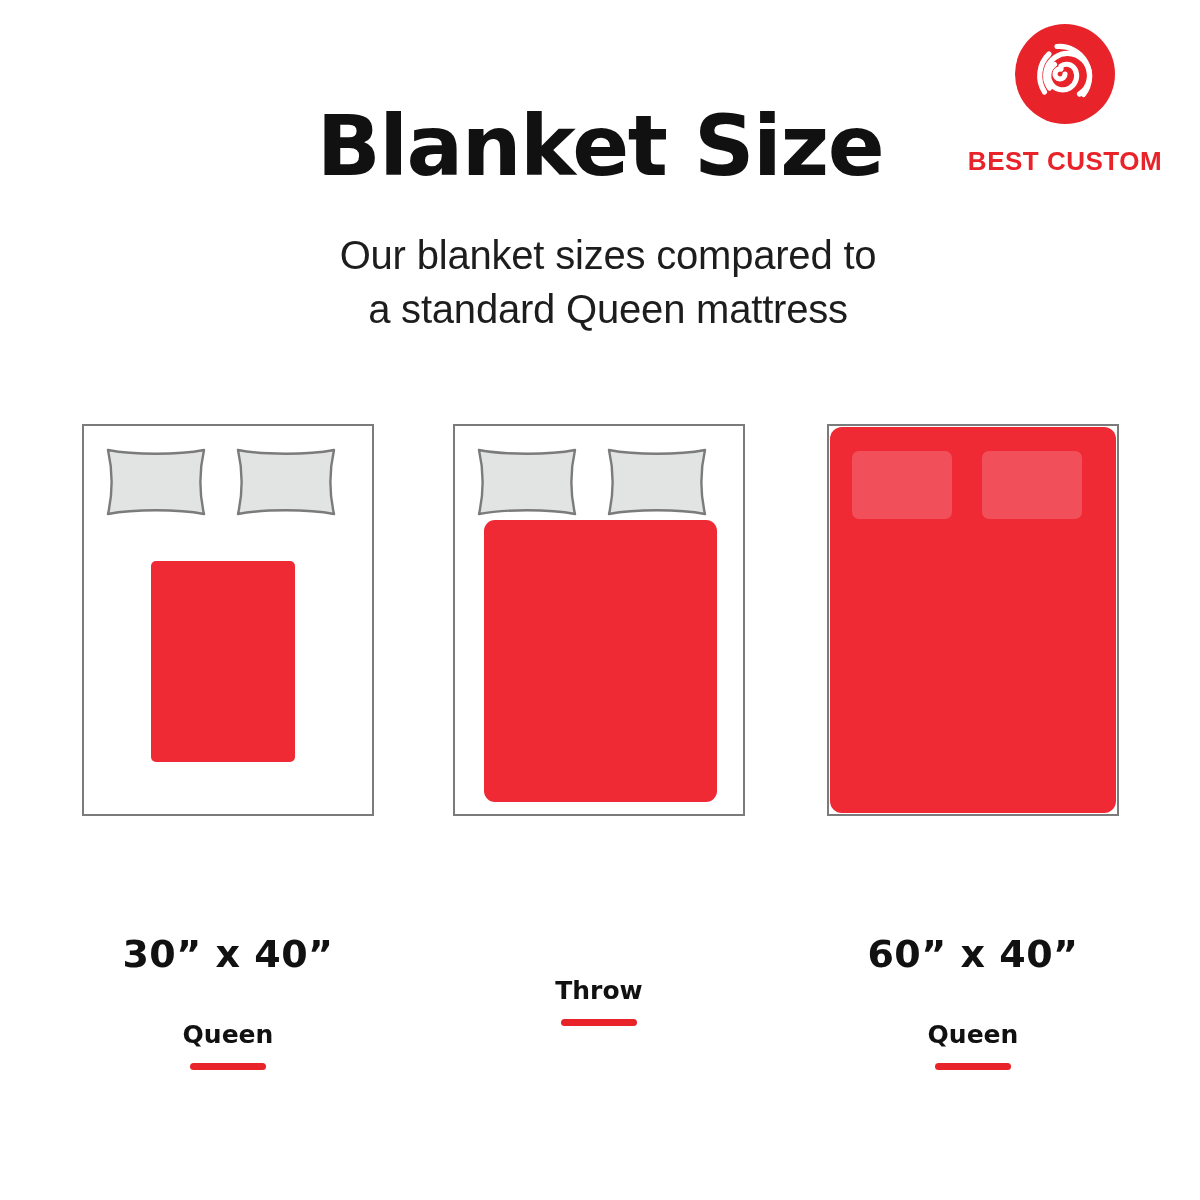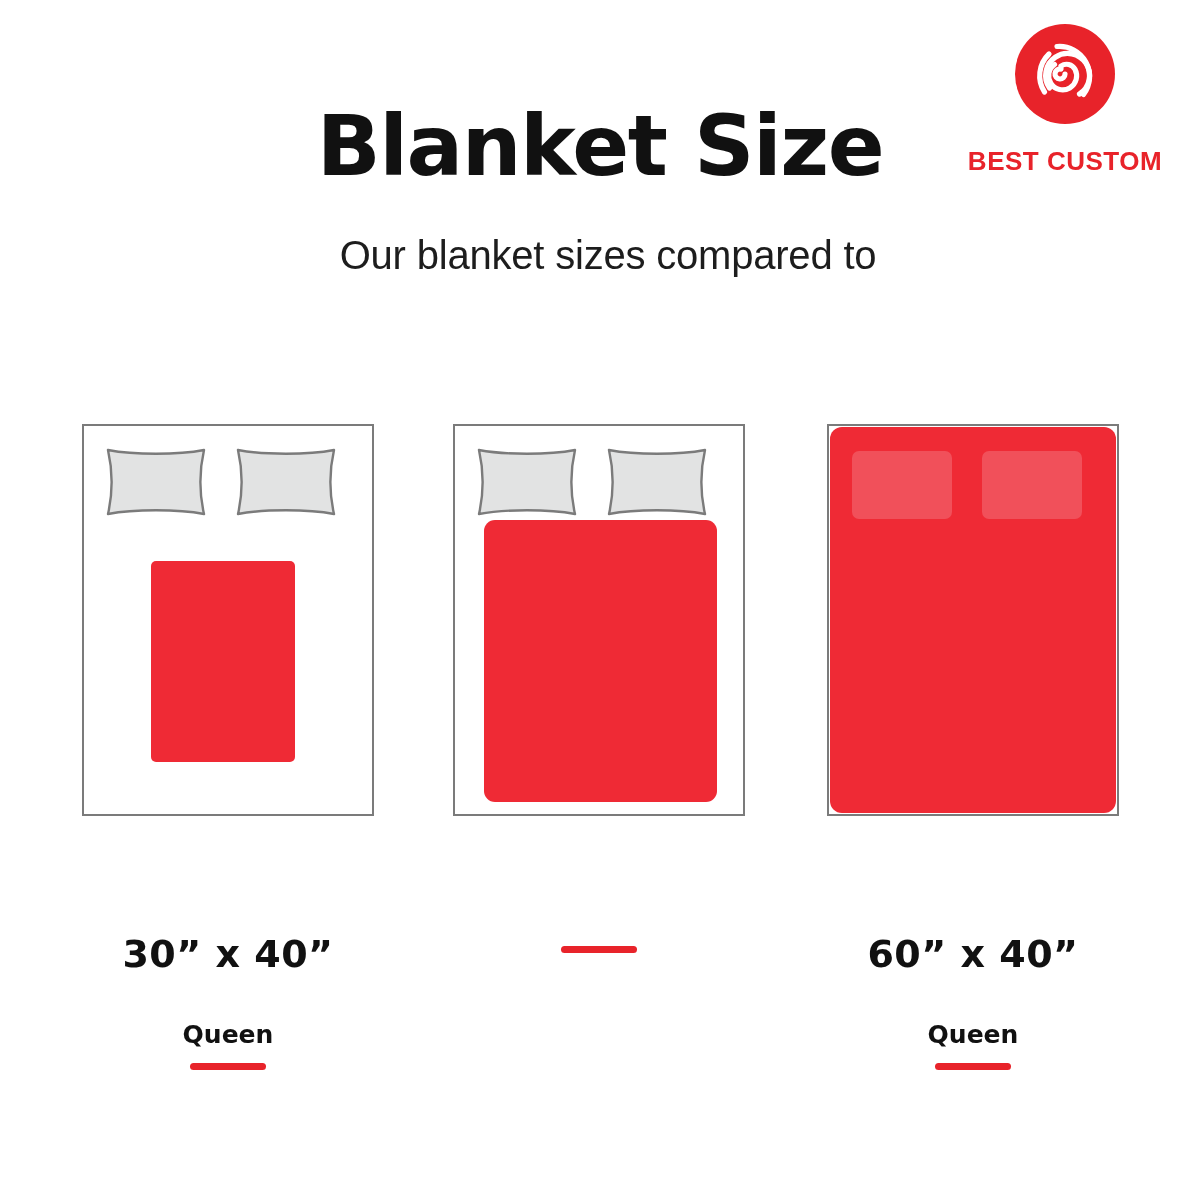--- a/index.html
+++ b/index.html
@@ -196,20 +196,21 @@
       <path d="M31.5 70 a30 30 0 0 1 4.5 -38"></path>
       <path d="M44 24.5 a30 30 0 0 1 26.5 48"></path>
     </g>
   </svg>
   <div class="logo-wordmark">BEST CUSTOM</div>
 </div>
 
 <div class="title">Blanket Size</div>
 <div class="subtitle">
   <span class="line">Our blanket sizes compared to</span>
+  <span class="line">a standard Queen mattress</span>
 </div>
 
 <div class="beds">
 
   <div class="bed-col c1">
     <div class="mattress"></div>
     <div class="pillow left">
       <svg viewBox="0 0 104 72" preserveAspectRatio="none">
         <path d="M4 4 C30 9, 74 9, 100 4 C95 26, 95 46, 100 68 C74 63, 30 63, 4 68 C9 46, 9 26, 4 4 Z" fill="#E2E3E3" stroke="#7b7b7b" stroke-width="2.4" stroke-linejoin="round"></path>
       </svg>
@@ -249,20 +250,21 @@
 
 <div class="labels">
 
   <div class="label-col c1">
     <div class="dims">30” x 40”</div>
     <div class="size-name">Queen</div>
     <div class="underbar"></div>
   </div>
 
   <div class="label-col c2">
+    <div class="size-name">Throw</div>
     <div class="underbar"></div>
   </div>
 
   <div class="label-col c3">
     <div class="dims">60” x 40”</div>
     <div class="size-name">Queen</div>
     <div class="underbar"></div>
   </div>
 
 </div>

